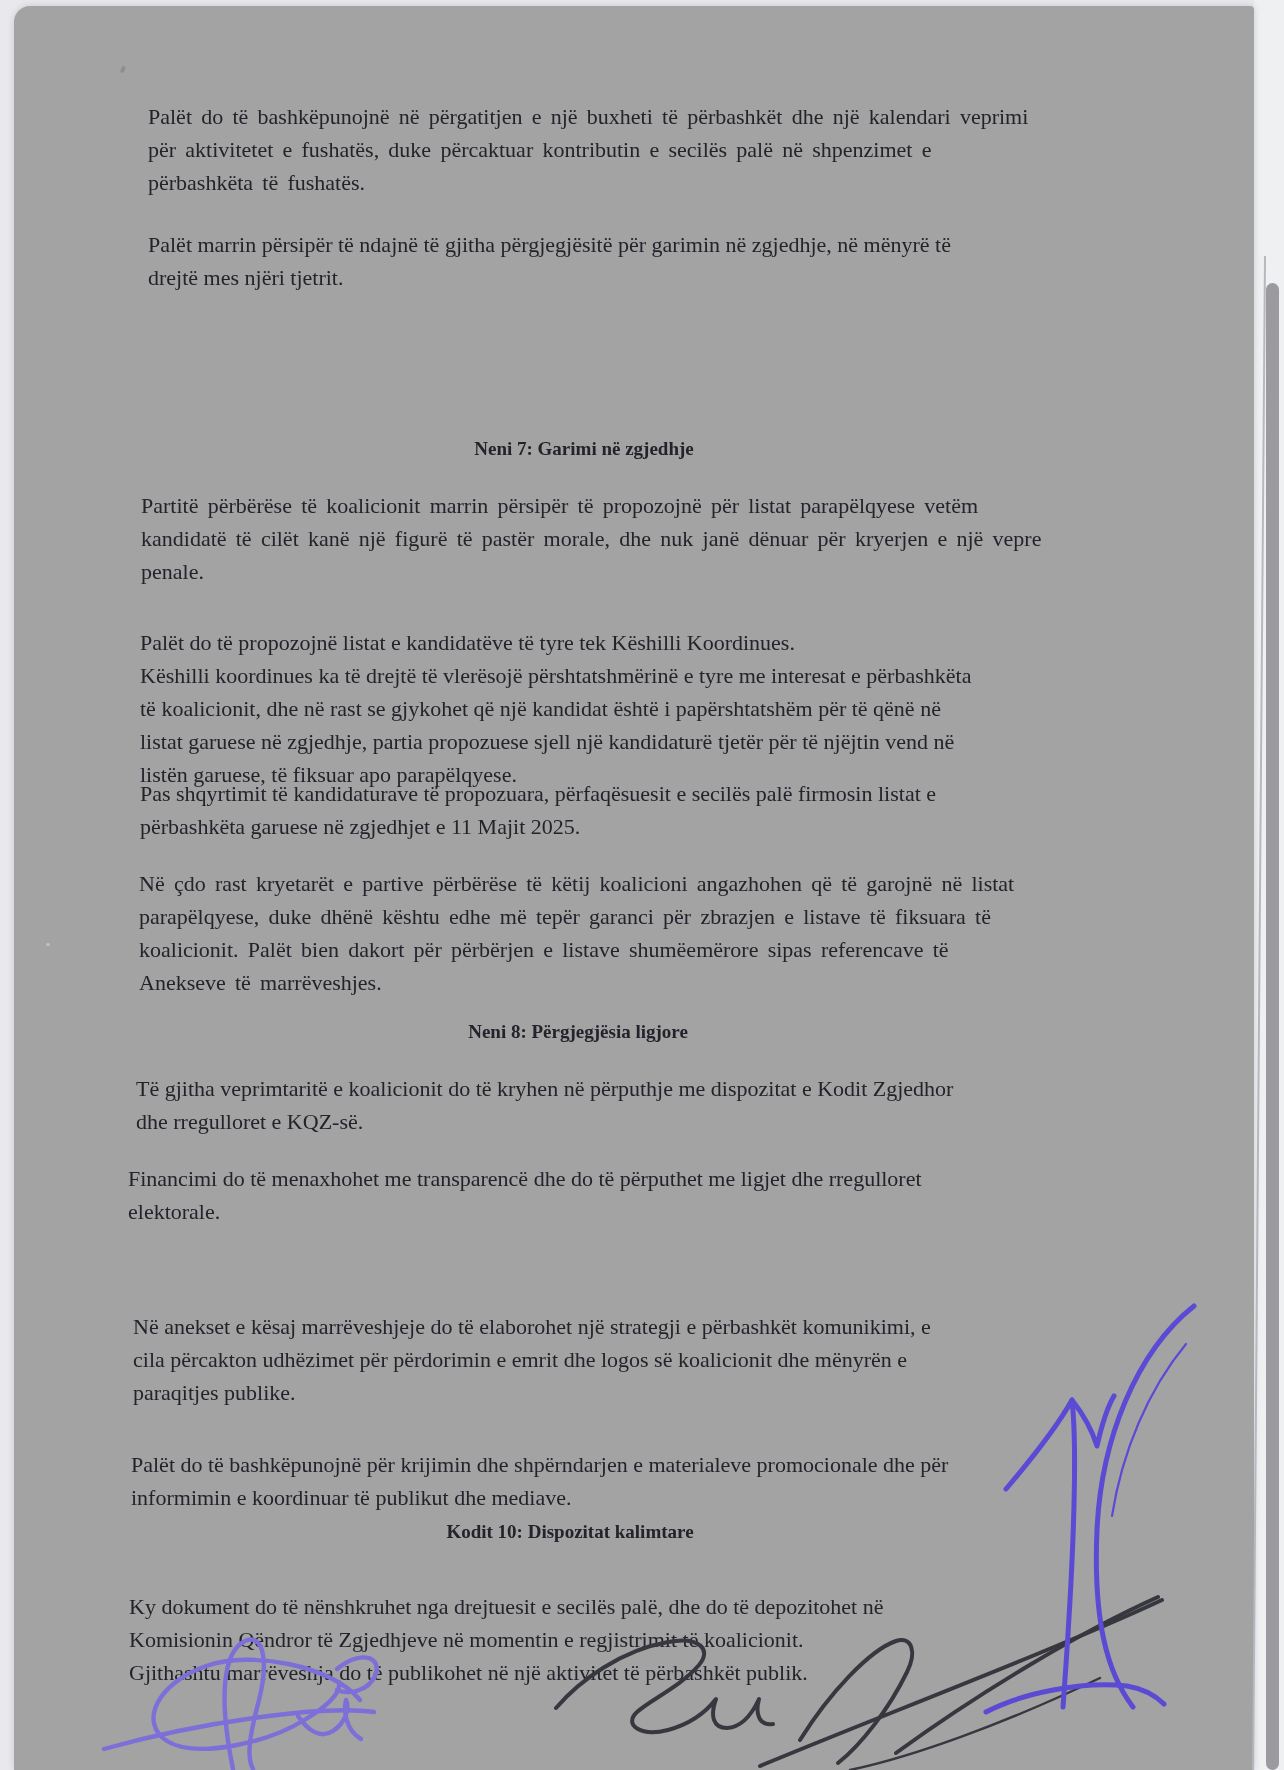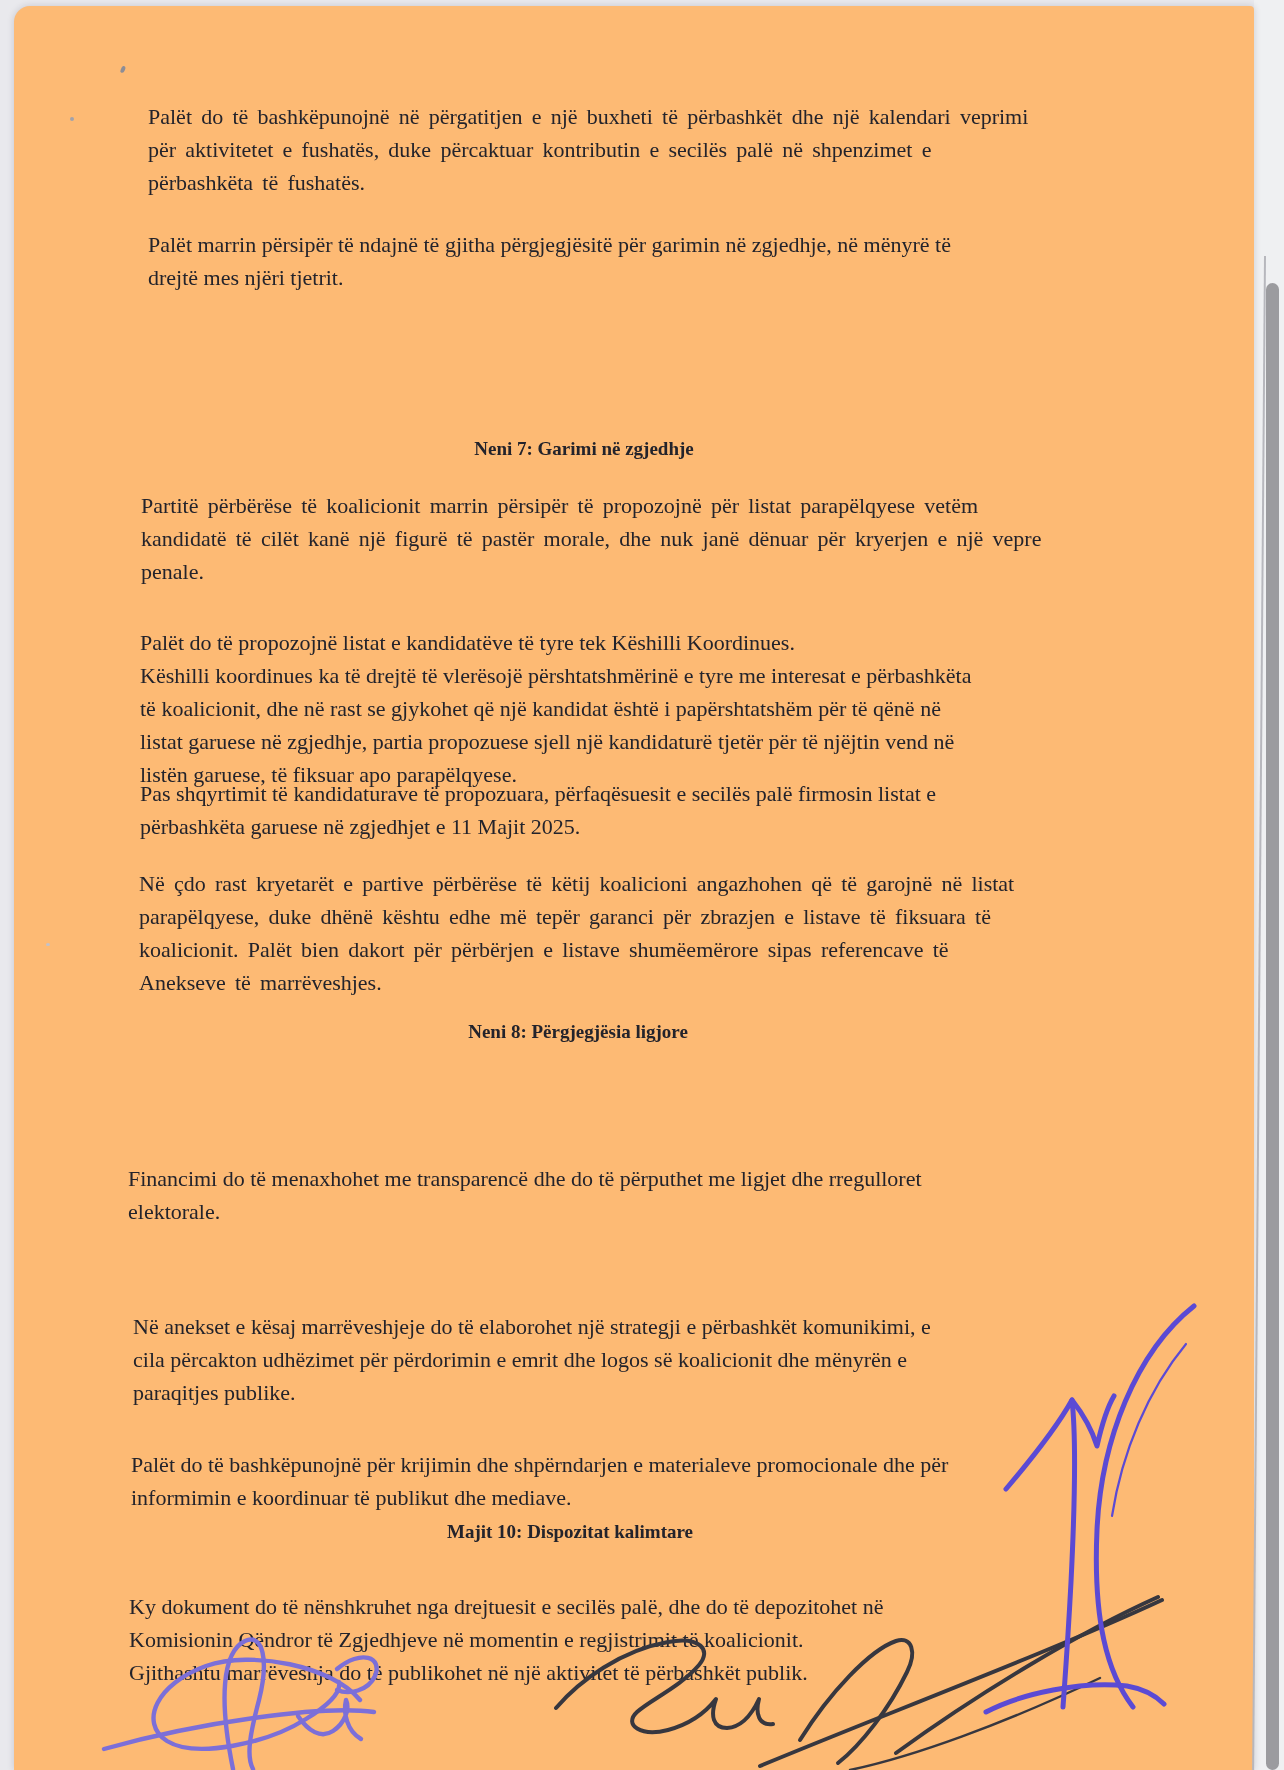--- a/index.html
+++ b/index.html
@@ -55,21 +55,21 @@
   .speck.s3{left:32px;top:937px;width:4px;height:3px;background:#c2c2ca;}
   .sig-layer{position:absolute;inset:0;pointer-events:none;}
 </style>
 </head>
 <body style="background: rgb(233, 233, 237);">
 
 <div class="viewport">
 
   <div class="scroll-track" style="background: rgb(239, 240, 242);"></div>
 
-  <div class="paper" style="background: #fdba74;">
+  <div class="paper" style="background: #a3a3a3;">
     <div class="speck s1"></div>
     <div class="speck s2"></div>
     <div class="speck s3"></div>
 
     <div class="block para spread" style="left: 134px; top: 94px; color: rgb(35, 35, 43);">Palët do të bashkëpunojnë në përgatitjen e një buxheti të përbashkët dhe një kalendari veprimi
 për aktivitetet e fushatës, duke përcaktuar kontributin e secilës palë në shpenzimet e
 përbashkëta të fushatës.</div>
     <div class="block para" style="left: 134px; top: 222px; color: rgb(35, 35, 43);">Palët marrin përsipër të ndajnë të gjitha përgjegjësitë për garimin në zgjedhje, në mënyrë të
 drejtë mes njëri tjetrit.</div>
 
@@ -85,31 +85,33 @@
 listën garuese, të fiksuar apo parapëlqyese.</div>
     <div class="block para" style="left: 126px; top: 771px; color: rgb(35, 35, 43);">Pas shqyrtimit të kandidaturave të propozuara, përfaqësuesit e secilës palë firmosin listat e
 përbashkëta garuese në zgjedhjet e 11 Majit 2025.</div>
     <div class="block para spread" style="left: 125px; top: 861px; color: rgb(35, 35, 43);">Në çdo rast kryetarët e partive përbërëse të këtij koalicioni angazhohen që të garojnë në listat
 parapëlqyese, duke dhënë kështu edhe më tepër garanci për zbrazjen e listave të fiksuara të
 koalicionit. Palët bien dakort për përbërjen e listave shumëemërore sipas referencave të
 Anekseve të marrëveshjes.</div>
 
     <div class="block heading" style="left: 122px; top: 1009px; color: rgb(35, 35, 43);">Neni 8: Përgjegjësia ligjore</div>
 
+    <div class="block para" style="left: 122px; top: 1066px; color: rgb(35, 35, 43);">Të gjitha veprimtaritë e koalicionit do të kryhen në përputhje me dispozitat e Kodit Zgjedhor
+dhe rregulloret e KQZ-së.</div>
     <div class="block para" style="left: 114px; top: 1156px; color: rgb(35, 35, 43);">Financimi do të menaxhohet me transparencë dhe do të përputhet me ligjet dhe rregulloret
 elektorale.</div>
 
 
     <div class="block para" style="left: 119px; top: 1304px; color: rgb(35, 35, 43); font-family: Liberation Serif, serif;">Në anekset e kësaj marrëveshjeje do të elaborohet një strategji e përbashkët komunikimi, e
 cila përcakton udhëzimet për përdorimin e emrit dhe logos së koalicionit dhe mënyrën e
 paraqitjes publike.</div>
     <div class="block para wide" style="left: 117px; top: 1414px; color: rgb(35, 35, 43);">Palët do të bashkëpunojnë për krijimin dhe shpërndarjen e materialeve promocionale dhe për
 informimin e koordinuar të publikut dhe mediave.</div>
 
-    <div class="block heading" style="left: 114px; top: 1509px; color: rgb(35, 35, 43);">Majit 10: Dispozitat kalimtare</div>
+    <div class="block heading" style="left: 114px; top: 1509px; color: rgb(35, 35, 43);">Kodit 10: Dispozitat kalimtare</div>
 
     <div class="block para wide" style="left: 115px; top: 1556px; color: rgb(35, 35, 43);">Ky dokument do të nënshkruhet nga drejtuesit e secilës palë, dhe do të depozitohet në
 Komisionin Qëndror të Zgjedhjeve në momentin e regjistrimit të koalicionit.
 Gjithashtu marrëveshja do të publikohet në një aktivitet të përbashkët publik.</div>
 
     <div class="paper-edge"></div>
   </div>
 
   <svg class="sig-layer" width="1284" height="1770" viewBox="0 0 1284 1770">
 

